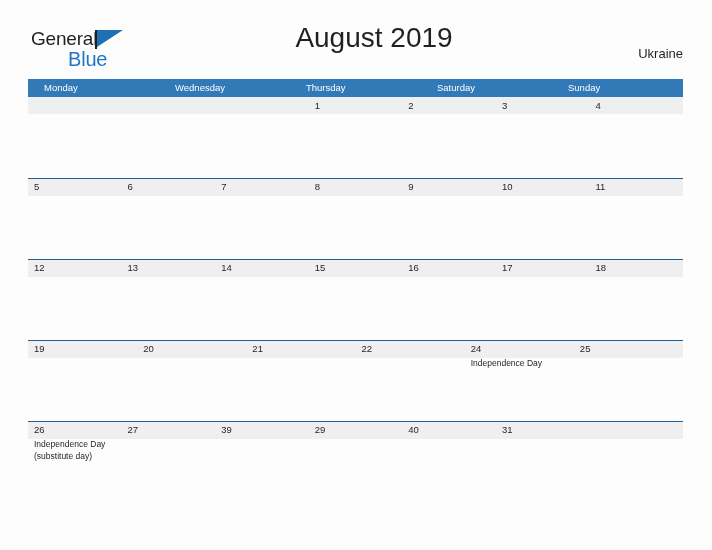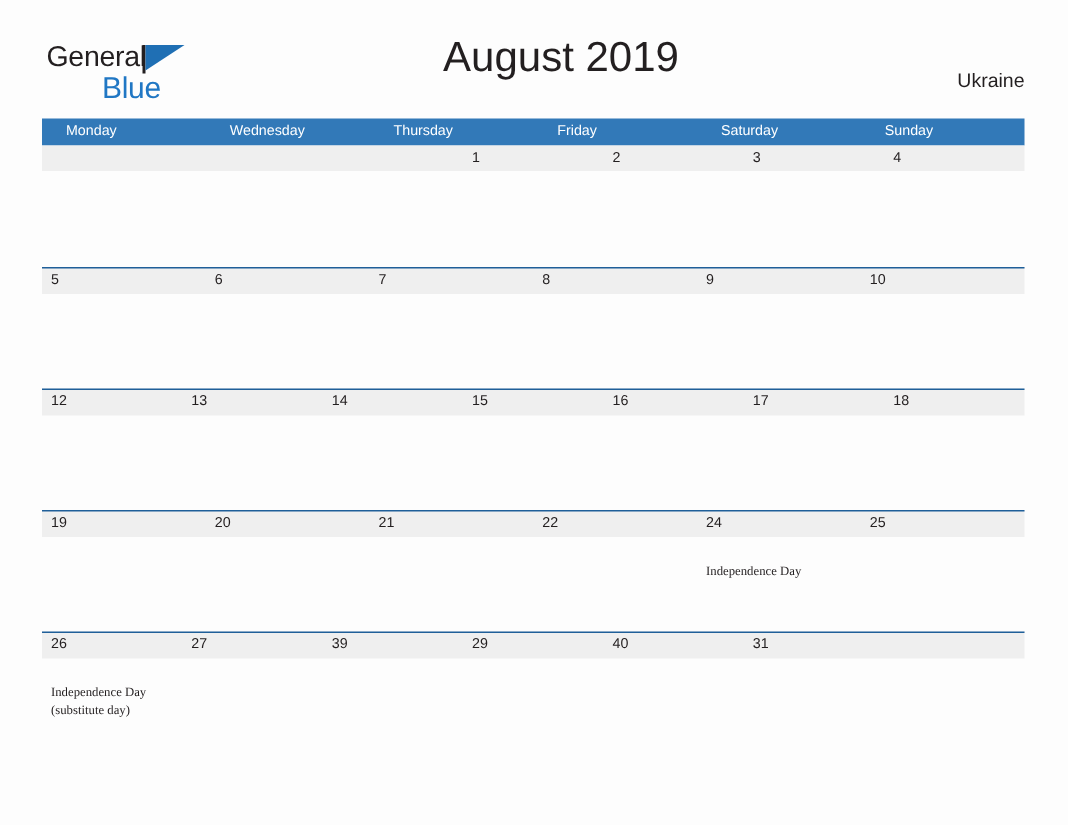--- a/index.html
+++ b/index.html
@@ -161,22 +161,21 @@
   .day-num {
     position: relative;
     display: block;
     font-size: 9.5px;
     line-height: 18px;
     color: #231f20;
     height: 18px;
   }
   .day-events {
     display: block;
-    margin-top: 17px;
-    font-family: Liberation Serif, serif;
+    margin-top: 0;
   }
   .event {
     display: block;
     font-size: 8.5px;
     line-height: 11.5px;
     color: #231f20;
     white-space: nowrap;
   }
 </style>
 </head>
@@ -197,21 +196,20 @@
 
     <div class="country">Ukraine</div>
 
   </div>
 
   <div class="calendar">
     <div class="weekday-row">
         <div class="weekday">Monday</div>
         <div class="weekday">Wednesday</div>
         <div class="weekday">Thursday</div>
-        <div class="weekday">Friday</div>
         <div class="weekday">Saturday</div>
         <div class="weekday">Sunday</div>
       </div>
     <div id="weeks-container">
         <div class="week-row first">
           <div class="week-band"></div>
           <div class="week-cells">
             <div class="day-cell">
               <span class="day-num"></span>
             </div>
@@ -249,20 +247,23 @@
             </div>
             <div class="day-cell">
               <span class="day-num">8</span>
             </div>
             <div class="day-cell">
               <span class="day-num">9</span>
             </div>
             <div class="day-cell">
               <span class="day-num">10</span>
             </div>
+            <div class="day-cell">
+              <span class="day-num">11</span>
+            </div>
           </div>
         </div>
         <div class="week-row">
           <div class="week-band"></div>
           <div class="week-cells">
             <div class="day-cell">
               <span class="day-num">12</span>
             </div>
             <div class="day-cell">
               <span class="day-num">13</span>

